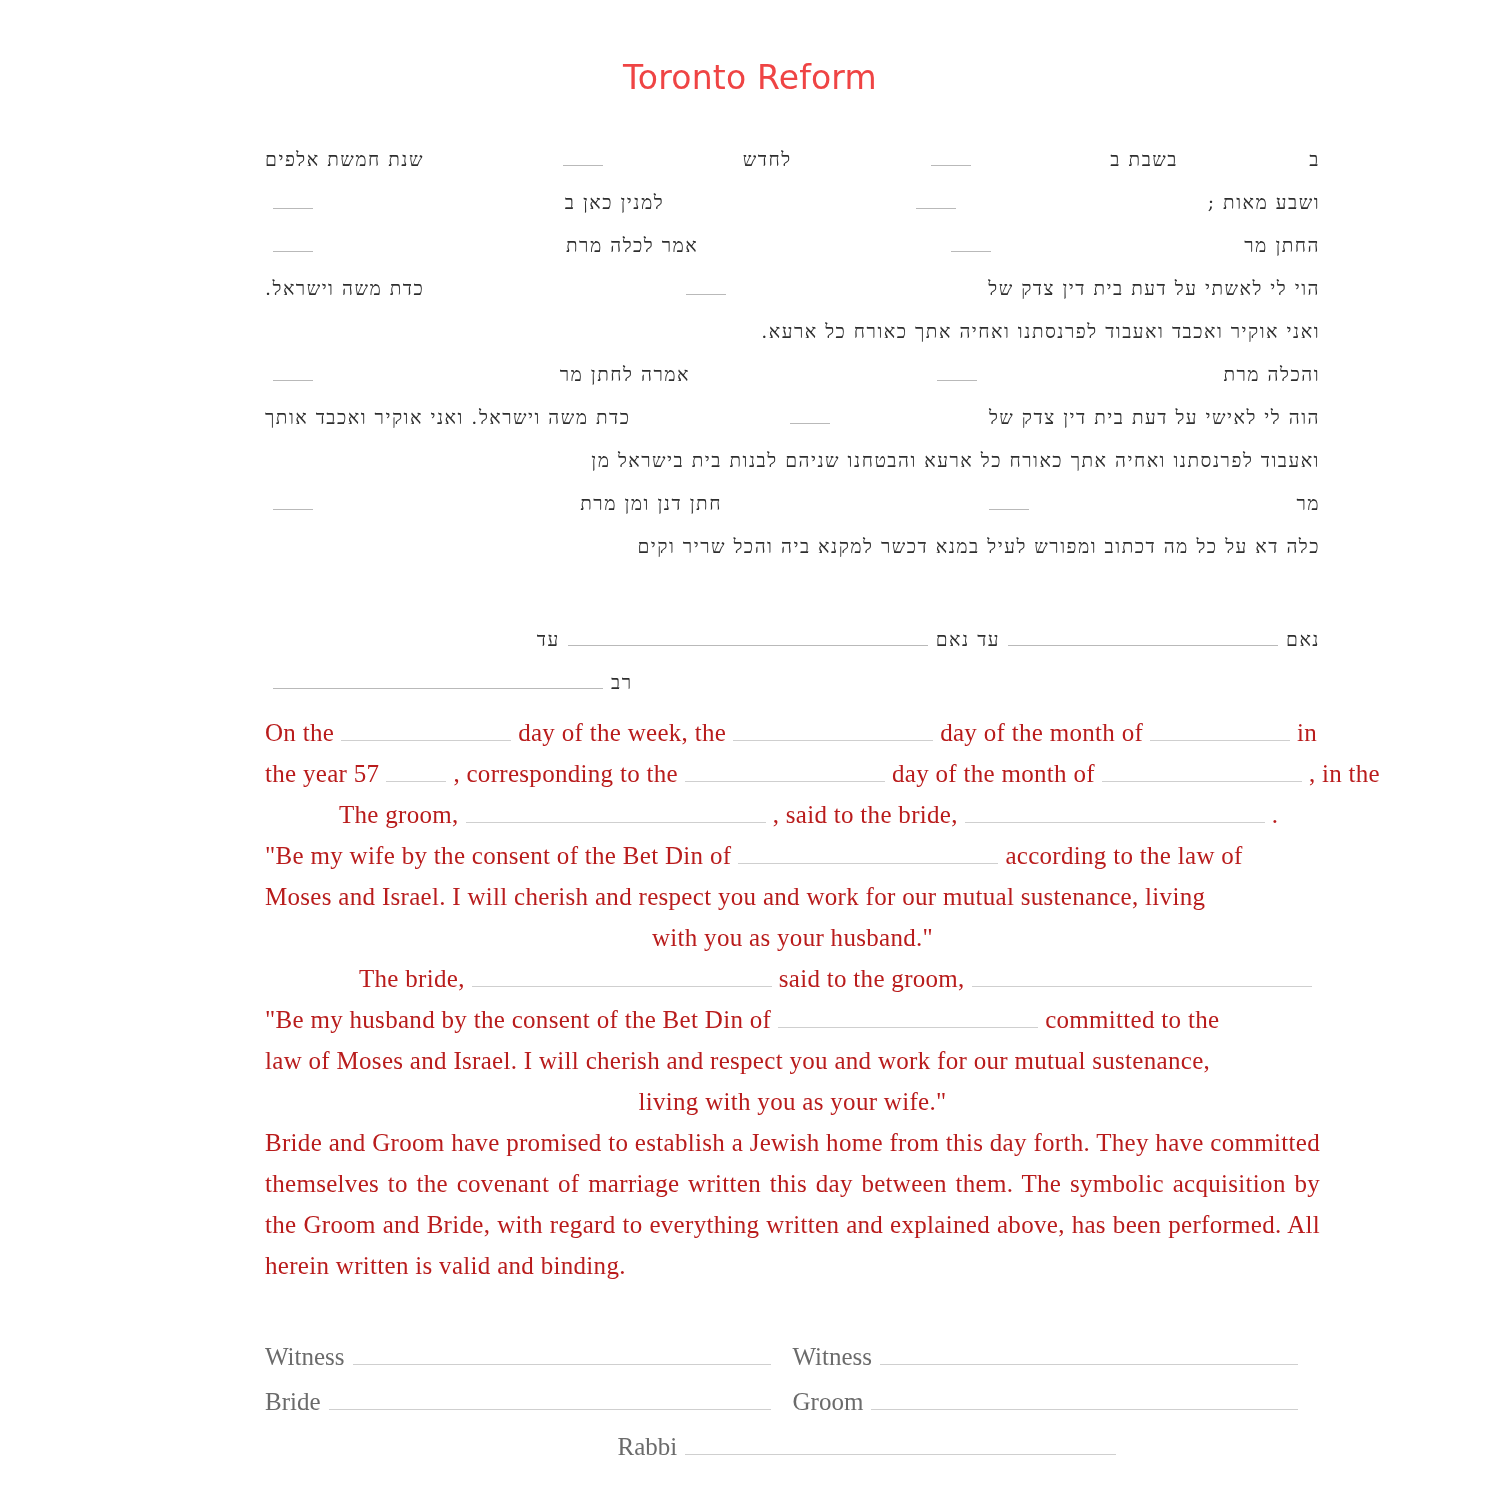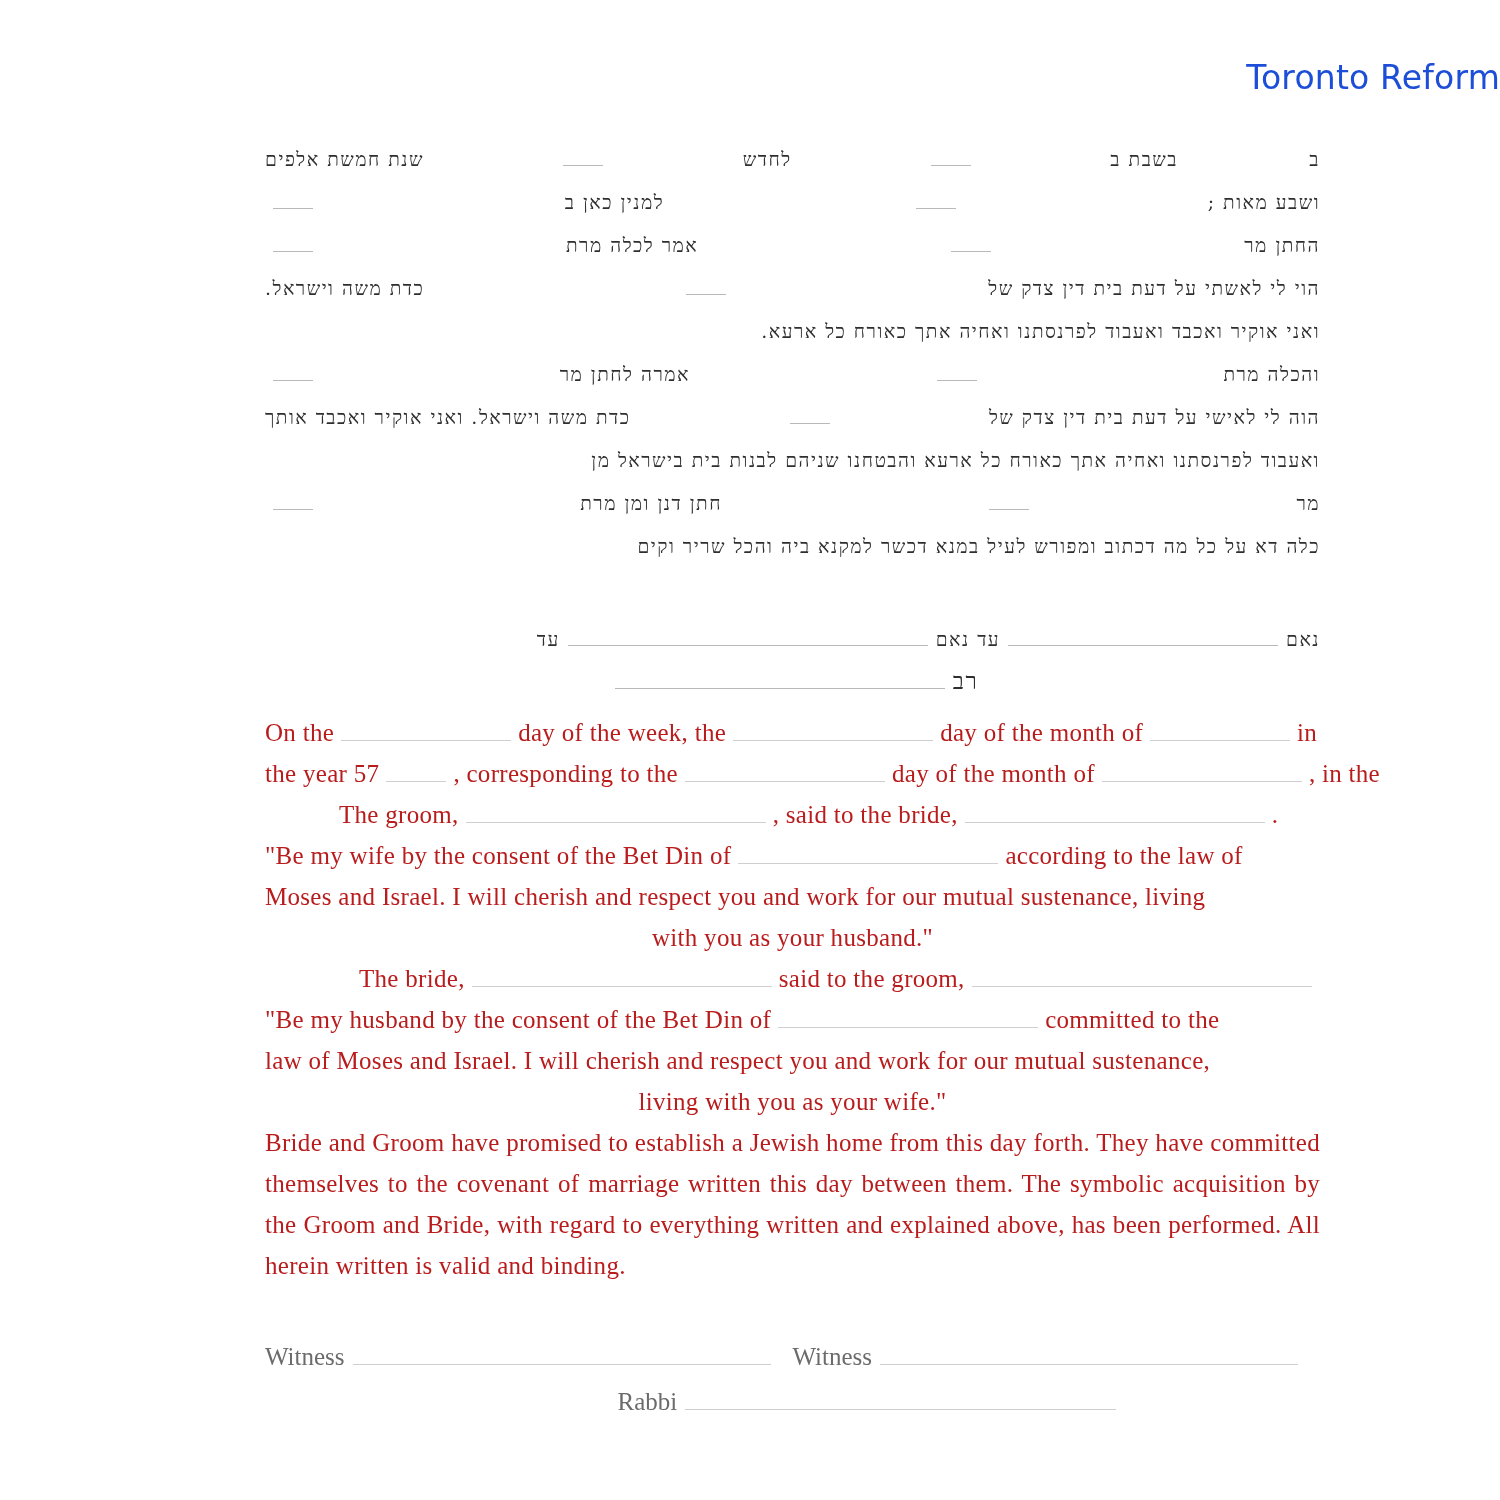--- a/index.html
+++ b/index.html
@@ -18,24 +18,24 @@
   .page {
     width: 1500px;
     height: 1500px;
     position: relative;
   }
   .doc-title {
     position: absolute;
     top: 58px;
     left: 0;
     width: 1500px;
-    text-align: right;
+    text-align: center;
     font-family: "DejaVu Sans", sans-serif;
     font-size: 33px;
-    color: #1d4ed8;
+    color: #ef4444;
     letter-spacing: 0.2px;
   }
   
   .hebrew-block {
     position: absolute;
     top: 140px;
     left: 265px;
     width: 1055px;
     direction: rtl;
     text-align: justify;
@@ -100,24 +100,24 @@
     justify-content: flex-start;
     width: 100%;
   }
   .heb-rabbi {
     position: absolute;
     top: 668px;
     left: 265px;
     width: 1055px;
     direction: rtl;
     font-family: "DejaVu Serif", serif;
-    font-size: 23px;
+    font-size: 19px;
     color: #2e2e2e;
     display: flex;
-    justify-content: center;
+    justify-content: flex-end;
     align-items: baseline;
   }
 
   
   .english {
     position: absolute;
     top: 712px;
     left: 265px;
     width: 1055px;
     font-family: "Liberation Serif", serif;
@@ -353,20 +353,30 @@
       <div class="sig-cell">
         <span class="lbl">Witness</span>
         <span class="ln"></span>
       </div>
       <div class="sig-cell">
         <span class="lbl">Witness</span>
         <span class="ln"></span>
       </div>
     </div>
 
+    <div class="sig-row">
+      <div class="sig-cell">
+        <span class="lbl">Bride</span>
+        <span class="ln"></span>
+      </div>
+      <div class="sig-cell">
+        <span class="lbl">Groom</span>
+        <span class="ln"></span>
+      </div>
+    </div>
 
     <div class="sig-row rabbi">
       <div class="sig-cell">
         <span class="lbl">Rabbi</span>
         <span class="ln"></span>
       </div>
     </div>
 
   </div>
 

